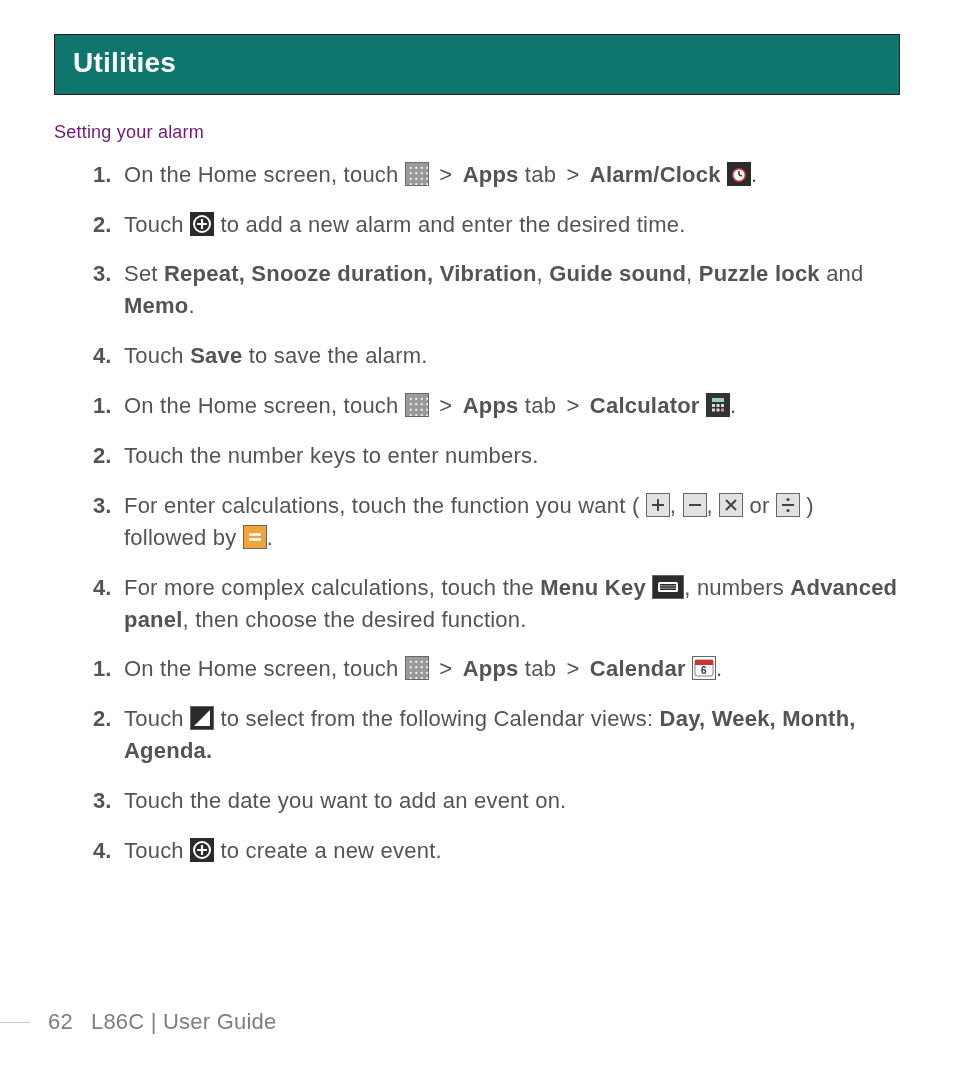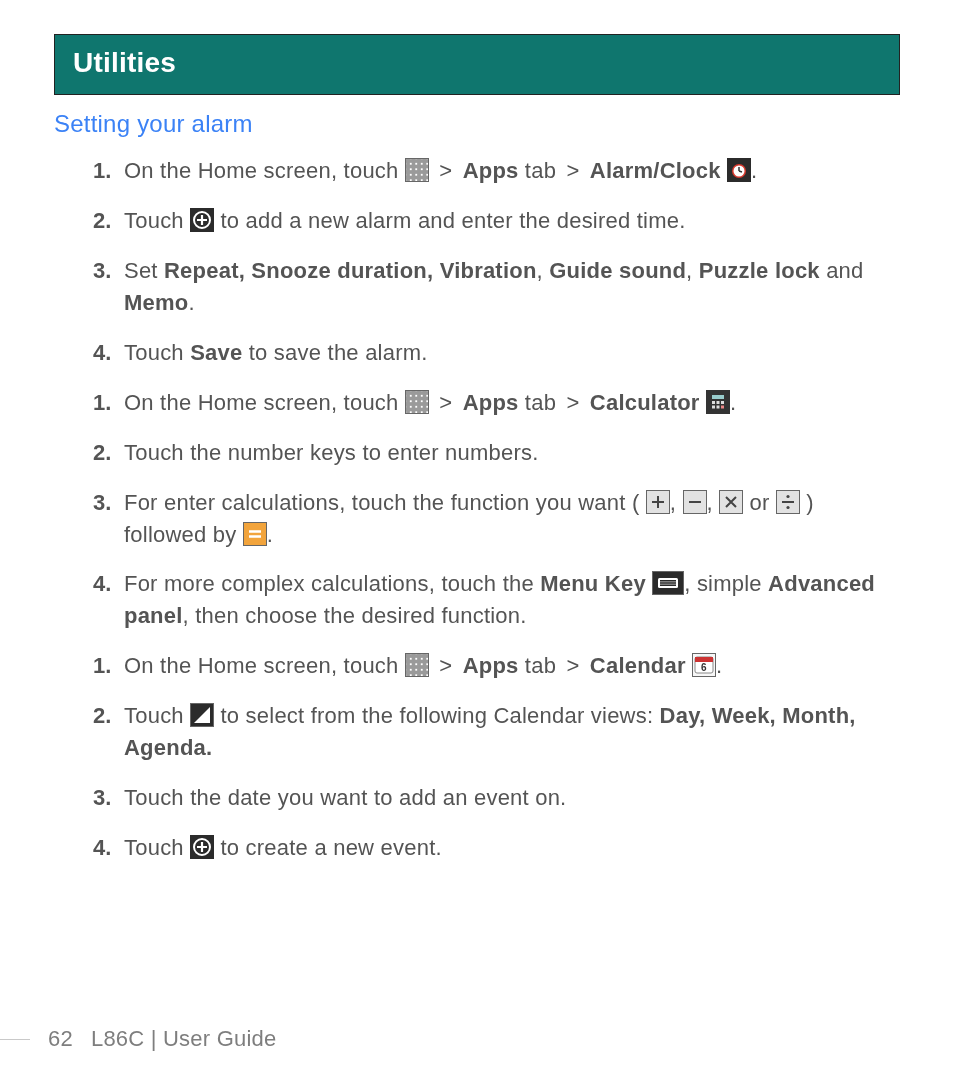--- a/index.html
+++ b/index.html
@@ -11,22 +11,22 @@
     position:relative;
   }
   .page{padding:34px 54px 0 54px;}
   .titlebar{
     background:#0f766e;color:#fff;
     font-weight:700;font-size:28px;
     padding:8px 18px 10px 18px;
     border:1px solid #222;
   }
   h2.section{
-    color:#3b82f6;font-weight:400;
-    font-size:24px;margin:12px 0 14px 0;
+    color:#701a75;font-weight:400;
+    font-size:18px;margin:24px 0 14px 0;
   }
   ol.steps{margin:0 0 6px 0;padding-left:48px;}
   ol.steps>li{margin:0 0 18px 16px;padding-left:6px;}
   ol.steps>li::marker{font-weight:700;color:#545454;}
   b{font-weight:700;color:#545454;}
   .icon{
     display:inline-block;vertical-align:-4px;
     width:22px;height:22px;border:1px solid #666;
     background:#888;position:relative;font-size:0;line-height:0;
   }
@@ -39,21 +39,21 @@
   }
   .clock-icon{background:#2b2b2b;border-color:#2b2b2b;}
   .plus-dark{background:#2b2b2b;border-color:#2b2b2b;}
   .calc-icon{background:#333;border-color:#333;}
   .op{background:#e2e2e2;}
   .eq{background:#f2a43c;}
   .menu-key{background:#2b2b2b;width:30px;}
   .cal-icon{background:#f7f7f7;}
   .view-icon{background:#2b2b2b;}
   .footer{
-    position:absolute;left:0;bottom:19px;
+    position:absolute;left:0;bottom:36px;
     color:#7e7e7e;font-size:22px;
     display:flex;align-items:center;gap:18px;
   }
   .footer::before{
     content:"";display:block;width:30px;height:1px;background:#c9c9c9;
   }
   .gt{padding:0 4px;}
 </style>
 </head>
 <body>
@@ -158,21 +158,21 @@
       <span>For more complex calculations, touch the </span>
       <b>Menu Key</b>
       <span> </span>
       <span class="icon menu-key">
         <svg viewBox="0 0 30 22">
             <rect x="5" y="6" width="20" height="10" rx="1.5" fill="#fff"></rect>
             <rect x="7" y="8" width="16" height="1.6" fill="#2b2b2b"></rect>
             <rect x="7" y="10.2" width="16" height="1.6" fill="#2b2b2b"></rect>
             <rect x="7" y="12.4" width="16" height="1.6" fill="#2b2b2b"></rect>
           </svg>
-      </span><span>, simple </span>
+      </span><span>, numbers </span>
       <b>Advanced panel</b><span>, then choose the desired function.</span>
     </li>
   </ol>
 
   <ol class="steps">
     <li>
       <span>On the Home screen, touch </span>
       <span class="icon apps-grid"></span>
       <span class="gt">&gt;</span>
       <b>Apps</b>

